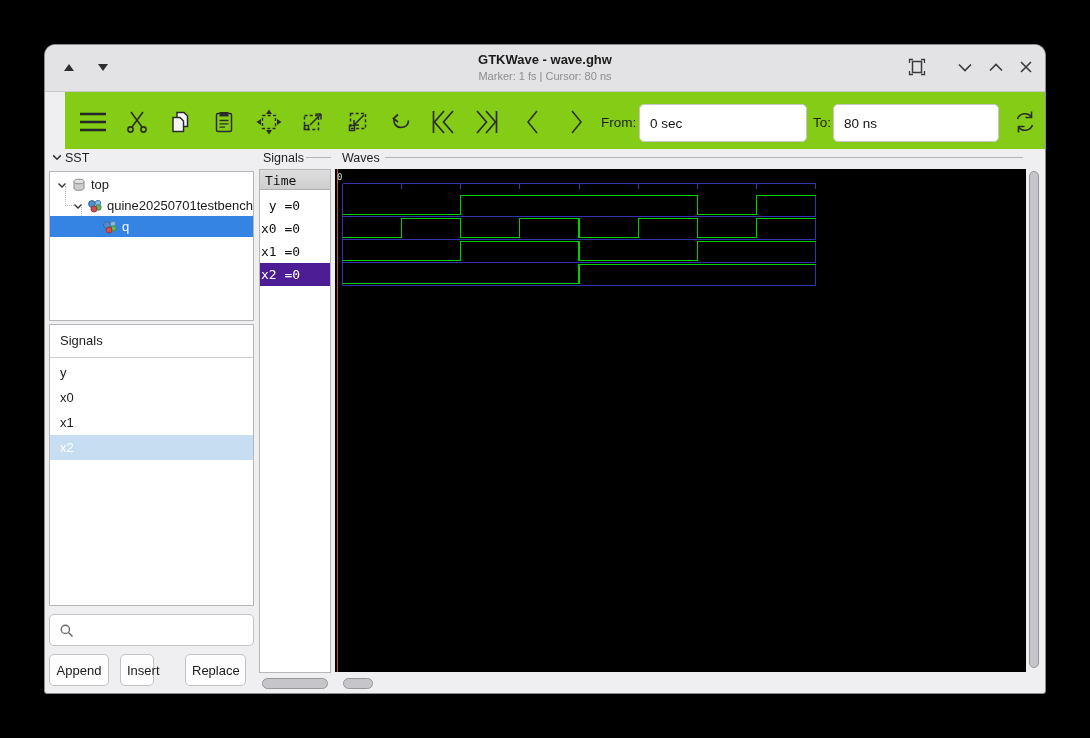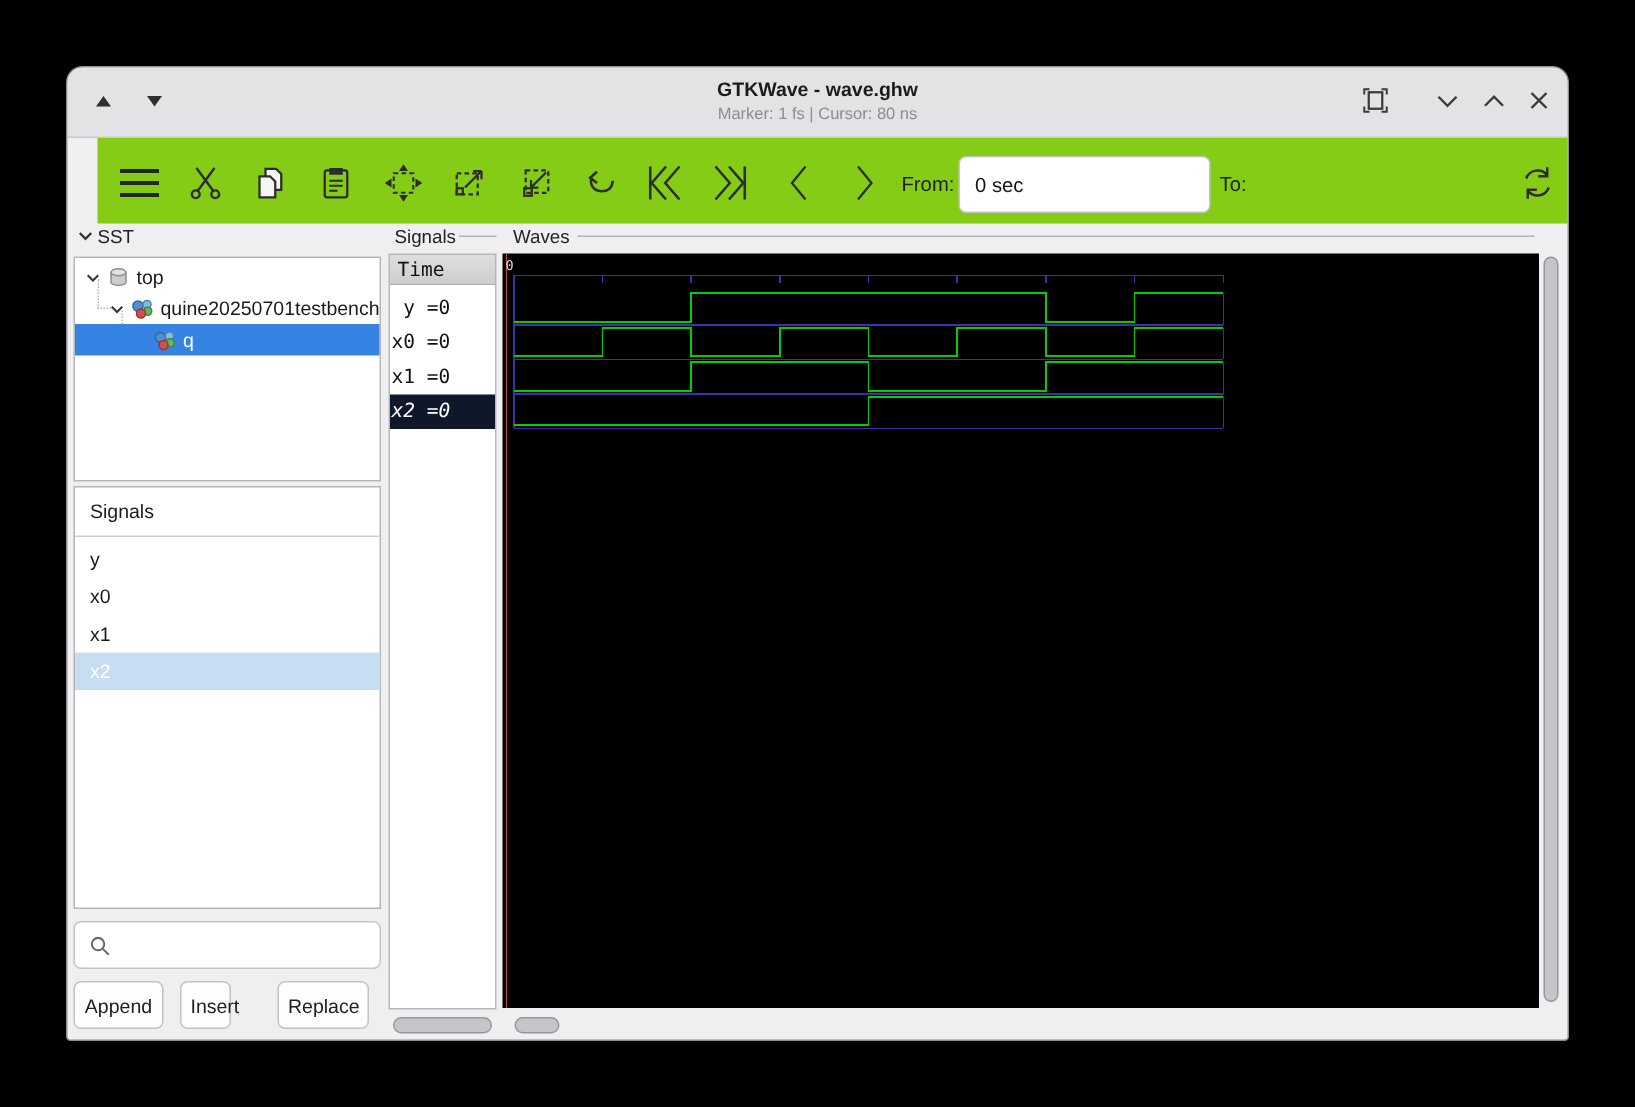--- a/index.html
+++ b/index.html
@@ -39,21 +39,21 @@
        font-size:13px;color:#202022;font-family:"Liberation Sans",sans-serif;cursor:default;}
   .search{position:absolute;left:4px;top:569px;width:205px;height:32px;background:#fff;border:1px solid #c4c4c6;
           border-radius:5px;box-sizing:border-box;}
   .search input{position:absolute;left:30px;top:1px;width:168px;height:28px;border:none;outline:none;font-size:13px;background:transparent;}
   
   .time-header{position:absolute;left:0;top:0;width:100%;height:20px;background:linear-gradient(#dedede,#cecece);
                border-bottom:1px solid #aeaeae;font-family:"DejaVu Sans Mono",monospace;font-size:13px;color:#111;
                line-height:22px;padding-left:5px;box-sizing:border-box;}
   .val-row{position:absolute;left:0;width:100%;height:23px;line-height:23px;padding-left:1px;box-sizing:border-box;
            font-family:"DejaVu Sans Mono",monospace;font-size:13px;color:#111;white-space:pre;}
-  .val-row.selected{background:#0f172a;color:#fff;font-style:italic;}
+  .val-row.selected{background:#4c1d95;color:#fff;}
   
   .wave-canvas{position:absolute;left:290px;top:124px;width:691px;height:503px;background:#000;}
   .scroll-thumb{position:absolute;background:#c6c6ca;border:1px solid #97979b;border-radius:6px;box-sizing:border-box;}
   svg{display:block;}
 </style>
 </head>
 <body>
 
 <div class="window">
 
@@ -168,20 +168,21 @@
       </svg>
     </button>
     <button class="tool-btn" style="left:494px">
       <svg width="22" height="28" viewBox="0 0 22 28" fill="none" stroke="#2c2c2c" stroke-width="1.5">
         <polyline points="7,3 16,14 7,25"></polyline>
       </svg>
     </button>
     <span class="tool-label" style="left:536px">From:</span>
     <input class="tool-input" style="left: 574px; width: 168px;" value="0 sec">
     <span class="tool-label" style="left:748px">To:</span>
+    <input class="tool-input" style="left: 768px; width: 166px;" value="80 ns">
     <button class="tool-btn" style="left:943px">
       <svg width="26" height="26" viewBox="0 0 26 26" fill="none" stroke="#2c2c2c" stroke-width="1.6">
         <path d="M5.5,10 A8,8 0 0 1 19.5,8"></path>
           <polyline points="19.5,2.5 19.5,8.5 13.5,8.5"></polyline>
         <path d="M20.5,16 A8,8 0 0 1 6.5,18"></path>
           <polyline points="6.5,23.5 6.5,17.5 12.5,17.5"></polyline>
       </svg>
     </button>
   </div>
 

